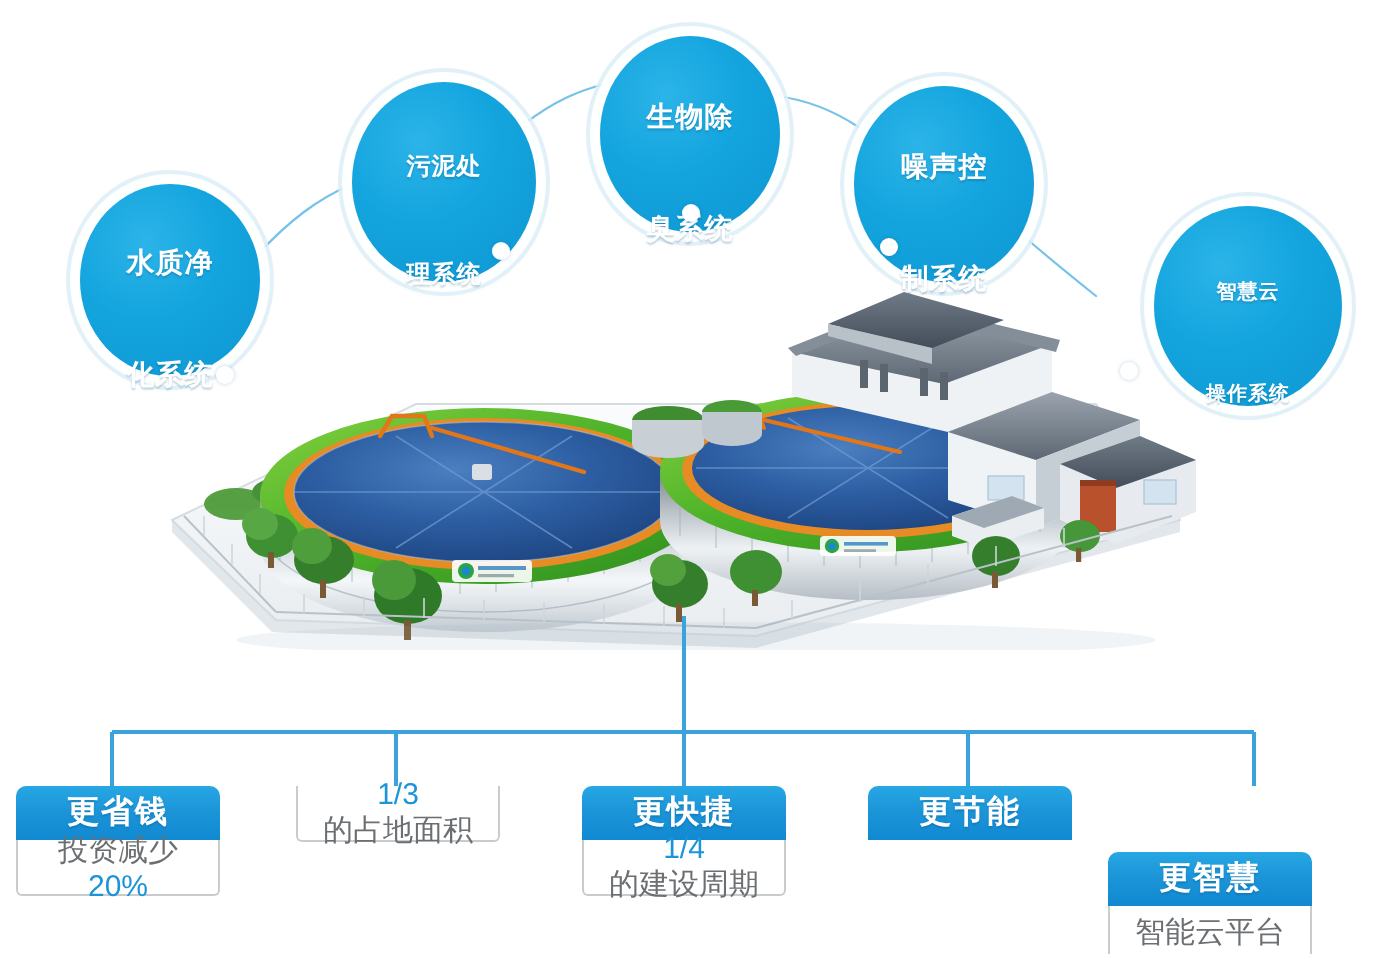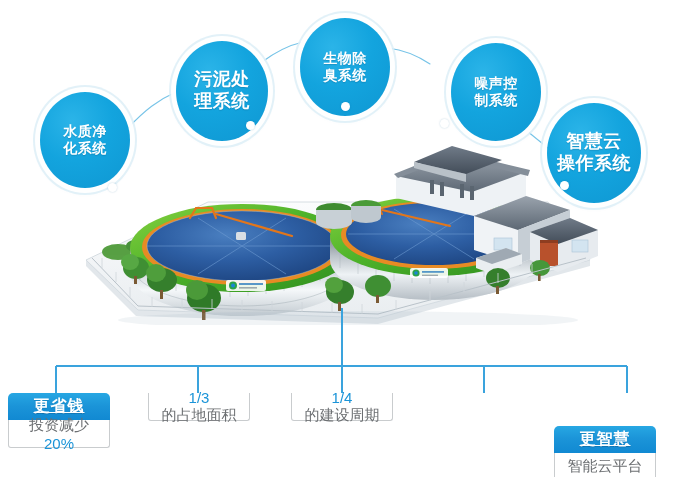--- a/index.html
+++ b/index.html
@@ -29,21 +29,21 @@
                0 2px 7px rgba(40,120,170,0.20);
     display:flex;align-items:center;justify-content:center;
     text-align:center;
     color:#ffffff;
     font-weight:bold;
     letter-spacing:0.5px;
     line-height:1.22;
     text-shadow:0 1px 1px rgba(0,70,110,0.25);
     user-select:none;
   }
-  .bubble .btxt{display:block;padding:0 4px;}
+  .bubble .btxt{display:block;padding:0 4px;margin-top:39px;}
   .dot{
     position:absolute;
     background:#ffffff;
     border-radius:50%;
     box-shadow:0 0 2px rgba(0,90,140,0.25);
     z-index:7;
   }
 
   
   .card{
@@ -53,21 +53,20 @@
   }
   .card-head{
     height:27px;
     border-radius:5px 5px 0 0;
     background:linear-gradient(180deg,#27a7e3 0%,#1b94d8 48%,#1189d2 100%);
     color:#ffffff;
     font-size:16px;font-weight:bold;
     display:flex;align-items:center;justify-content:center;
     letter-spacing:1px;
     text-shadow:0 1px 1px rgba(0,60,100,0.22);
-    text-decoration:underline;
   }
   .card-body{
     height:27px;
     border:1px solid #c9ccce;
     border-top:none;
     border-radius:0 0 3px 3px;
     background:#ffffff;
     color:#6c6f72;
     font-size:15px;
     display:flex;align-items:center;justify-content:center;
@@ -325,42 +324,42 @@
   </svg>
 
   <div id="bubbles">
       <div class="bubble" style="left: 40px; top: 92px; width: 90px; height: 96px; font-size: 14px; justify-content: center;">
         <div>
           <span class="btxt">水质净</span>
           <span class="btxt">化系统</span>
         </div>
       </div>
       <div class="dot" style="width: 9px; height: 9px; left: 108px; top: 183px;"></div>
-      <div class="bubble" style="left: 176px; top: 41px; width: 92px; height: 100px; font-size: 18px; text-align: right;">
+      <div class="bubble" style="left: 176px; top: 41px; width: 92px; height: 100px; font-size: 12px; text-align: right;">
         <div>
           <span class="btxt">污泥处</span>
           <span class="btxt">理系统</span>
         </div>
       </div>
       <div class="dot" style="width: 9px; height: 9px; left: 246px; top: 121px;"></div>
       <div class="bubble" style="left: 300px; top: 18px; width: 90px; height: 98px; font-size: 14px;">
         <div>
           <span class="btxt">生物除</span>
           <span class="btxt">臭系统</span>
         </div>
       </div>
       <div class="dot" style="width: 9px; height: 9px; left: 341px; top: 102px;"></div>
-      <div class="bubble" style="left: 451px; top: 43px; width: 90px; height: 98px; font-size: 14px;">
+      <div class="bubble" style="left: 427px; top: 43px; width: 90px; height: 98px; font-size: 14px;">
         <div>
           <span class="btxt">噪声控</span>
           <span class="btxt">制系统</span>
         </div>
       </div>
       <div class="dot" style="width: 9px; height: 9px; left: 440px; top: 119px;"></div>
-      <div class="bubble" style="left: 547px; top: 103px; width: 94px; height: 100px; font-size: 18px;">
+      <div class="bubble" style="left: 577px; top: 103px; width: 94px; height: 100px; font-size: 10px;">
         <div>
           <span class="btxt">智慧云</span>
           <span class="btxt">操作系统</span>
         </div>
       </div>
       <div class="dot" style="width: 9px; height: 9px; left: 560px; top: 181px;"></div>
     </div>
 
   <svg id="tree-layer" class="layer" viewBox="0 0 688 477" preserveAspectRatio="none">
     <g stroke="#3aa3dd" stroke-width="1.6" fill="none" shape-rendering="crispEdges">
@@ -382,26 +381,28 @@
           <span class="hl">20%</span>
         </div>
       </div>
       <div class="card" style="left: 148px; top: 393px;">
         <div class="card-body">
           <span class="hl">1/3</span>
           <span>的占地面积</span>
         </div>
       </div>
       <div class="card" style="left: 291px; top: 393px;">
+        <div class="card-head">更快捷</div>
         <div class="card-body">
           <span class="hl">1/4</span>
           <span>的建设周期</span>
         </div>
       </div>
       <div class="card" style="left: 434px; top: 393px;">
+        <div class="card-head">更节能</div>
       </div>
       <div class="card" style="left: 554px; top: 393px; margin-top: 33px;">
         <div class="card-head">更智慧</div>
         <div class="card-body">
           <span>智能云平台</span>
         </div>
       </div>
     </div>
 
 </div>

